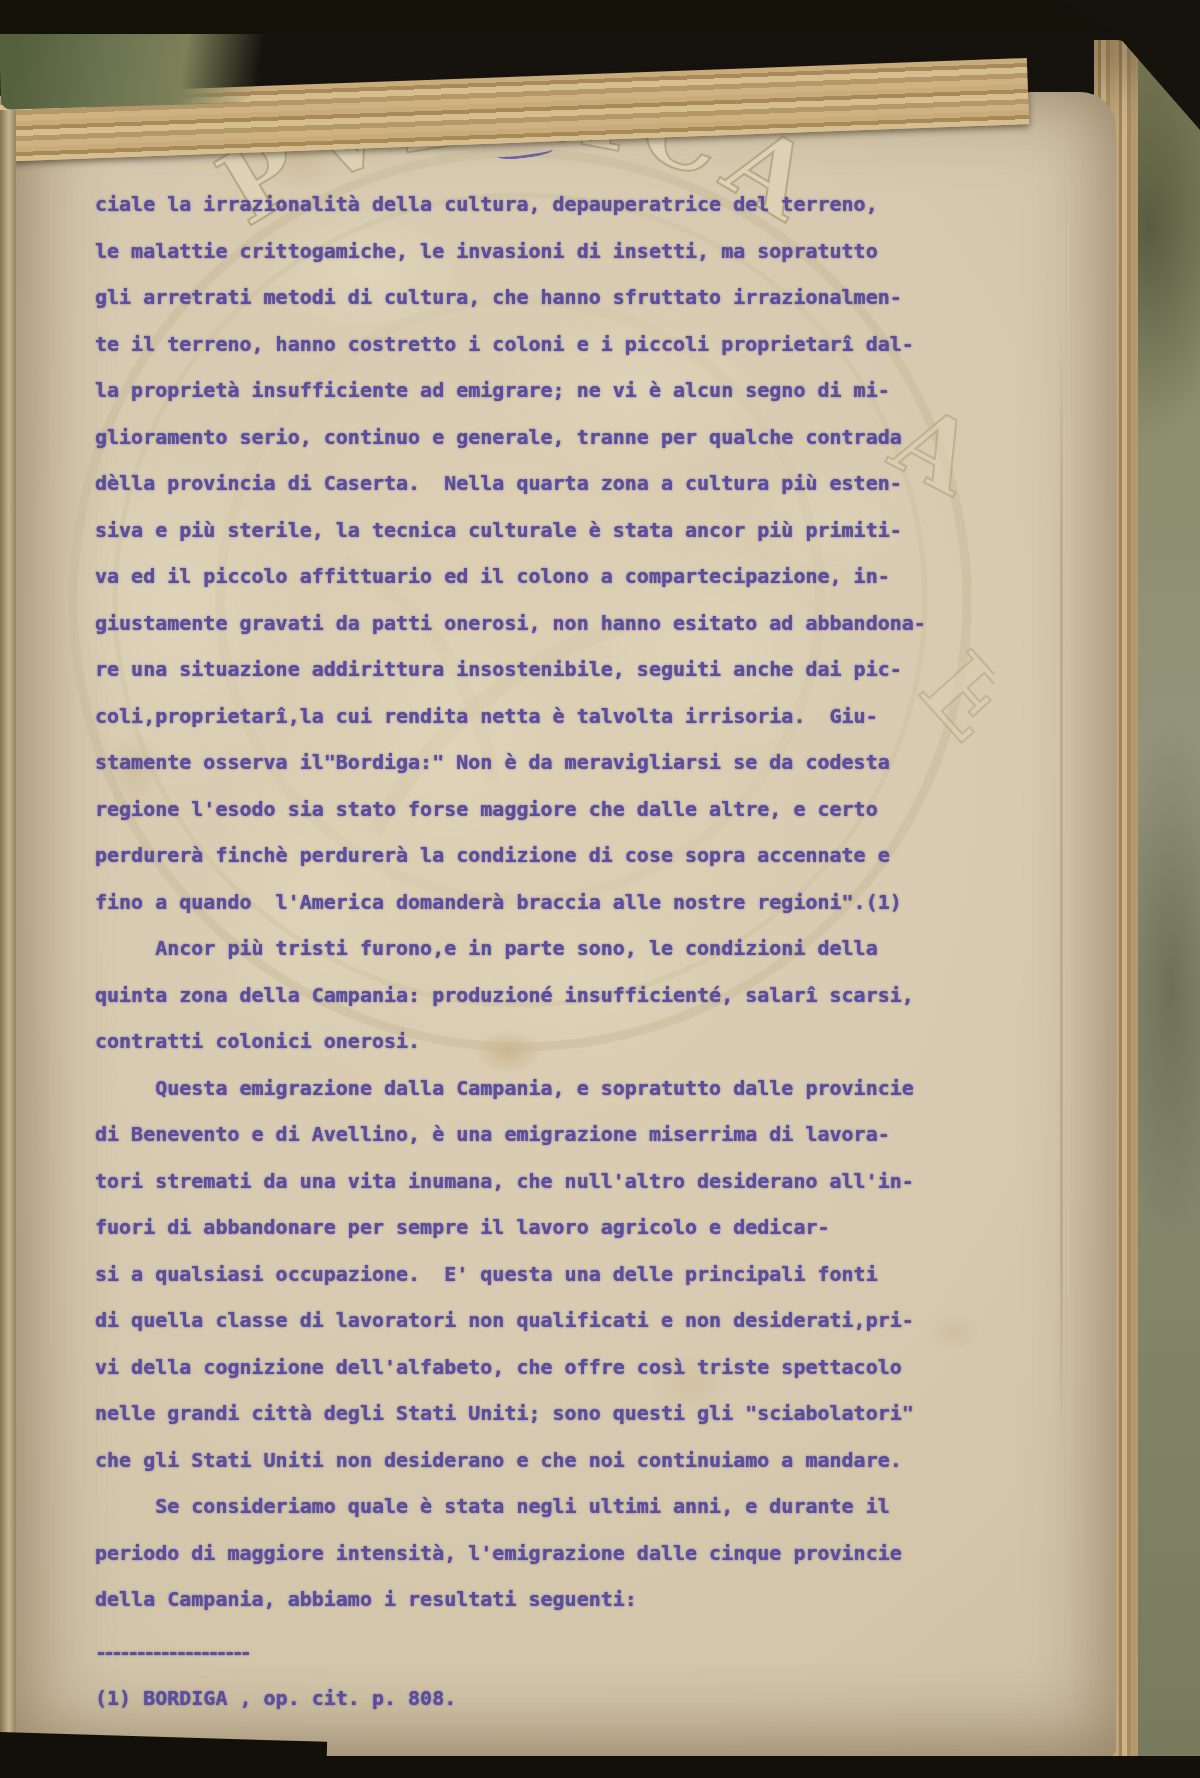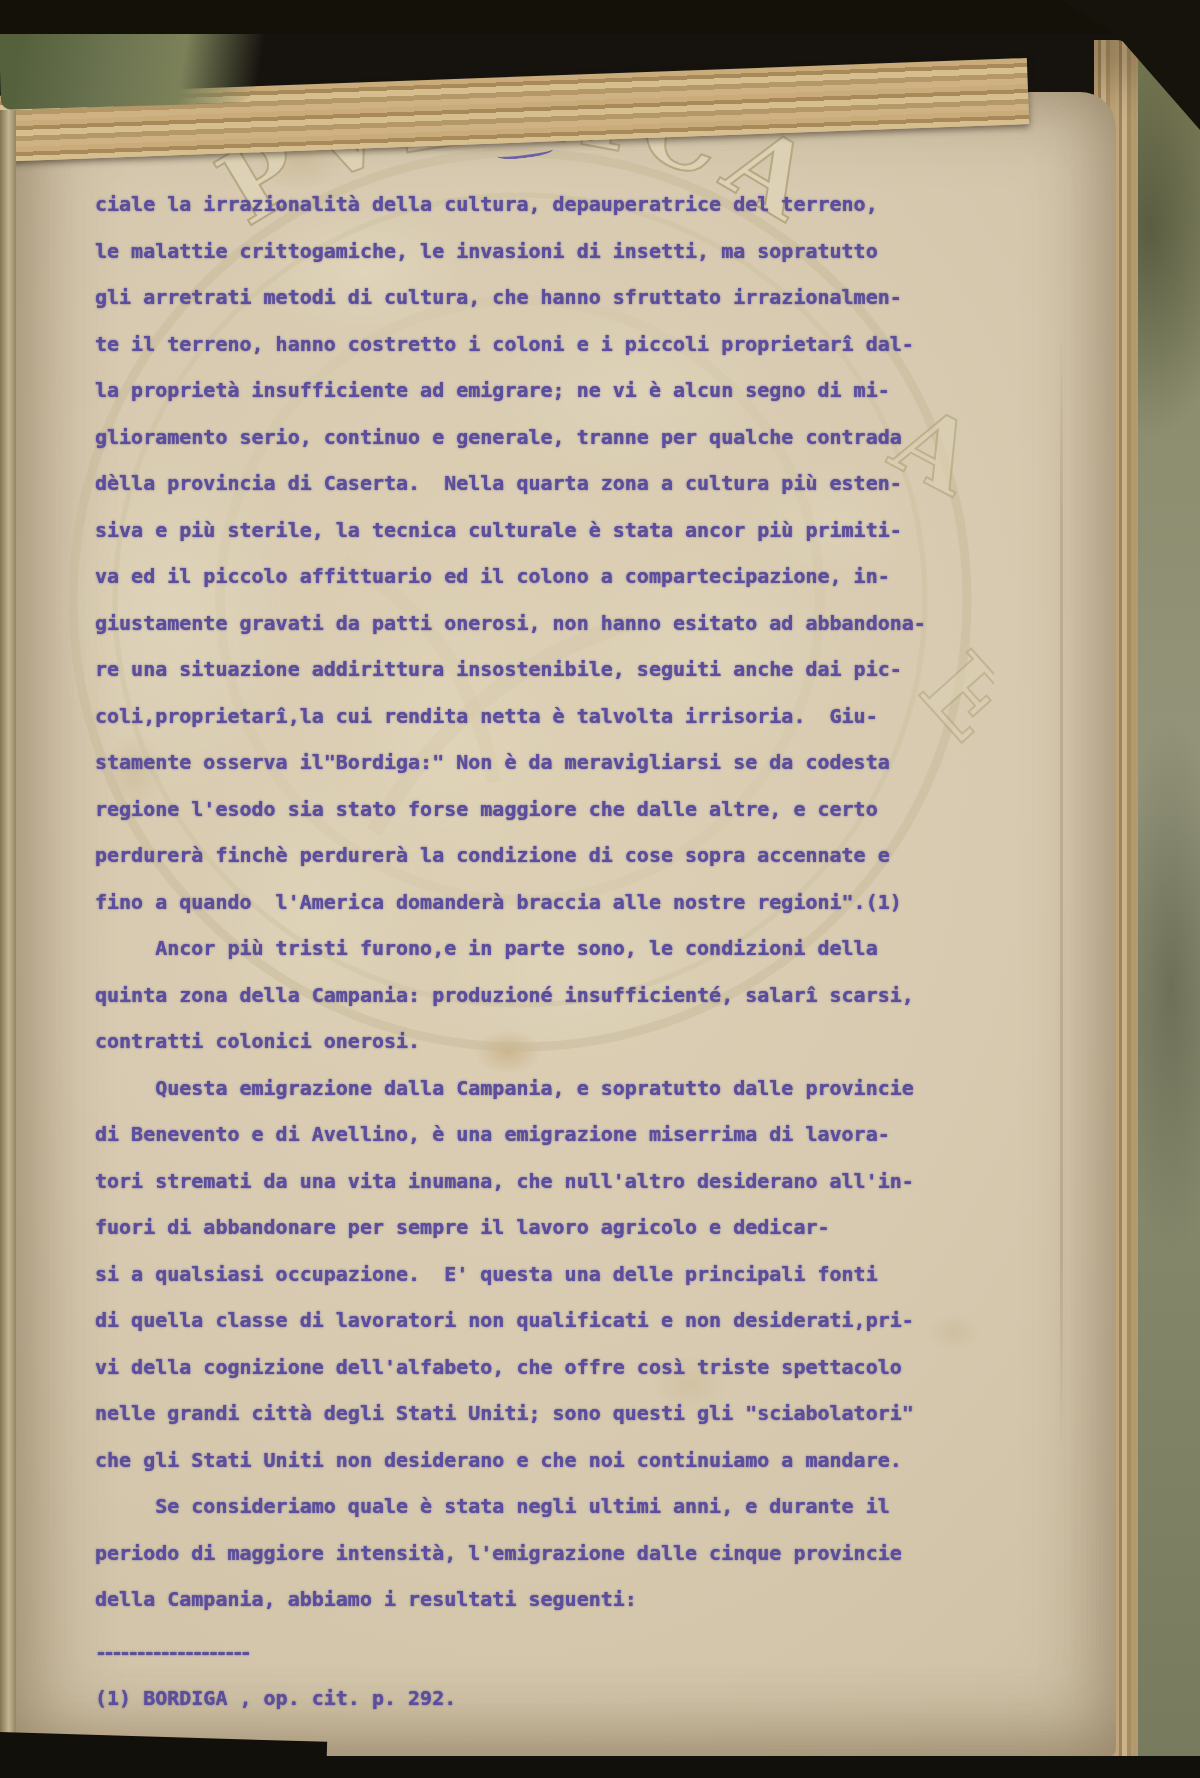--- a/index.html
+++ b/index.html
@@ -178,21 +178,21 @@
 fuori di abbandonare per sempre il lavoro agricolo e dedicar-
 si a qualsiasi occupazione.  E' questa una delle principali fonti
 di quella classe di lavoratori non qualificati e non desiderati,pri-
 vi della cognizione dell'alfabeto, che offre così triste spettacolo
 nelle grandi città degli Stati Uniti; sono questi gli "sciabolatori"
 che gli Stati Uniti non desiderano e che noi continuiamo a mandare.
      Se consideriamo quale è stata negli ultimi anni, e durante il
 periodo di maggiore intensità, l'emigrazione dalle cinque provincie
 della Campania, abbiamo i resultati seguenti:</div>
       <div class="separator">-------------------</div>
-      <div class="footnote">(1) BORDIGA , op. cit. p. 292.</div>
+      <div class="footnote">(1) BORDIGA , op. cit. p. 808.</div>
     </div>
   </div>
 
   <div class="edge-top"></div>
   <div class="corner-green"></div>
   <div class="edge-left"></div>
   <div class="black-top"></div>
   <div class="black-tr"></div>
   <div class="black-bl"></div>
   <div class="black-bottom"></div>

